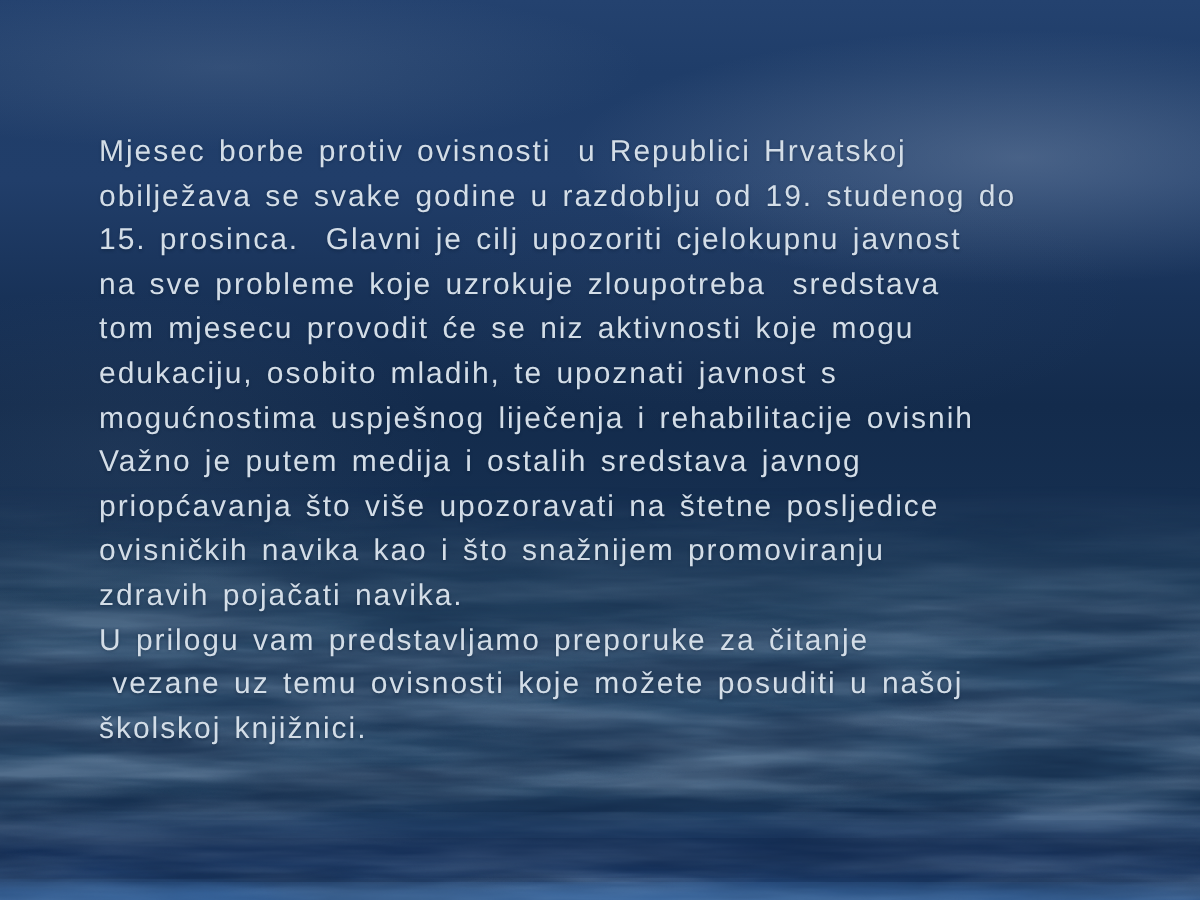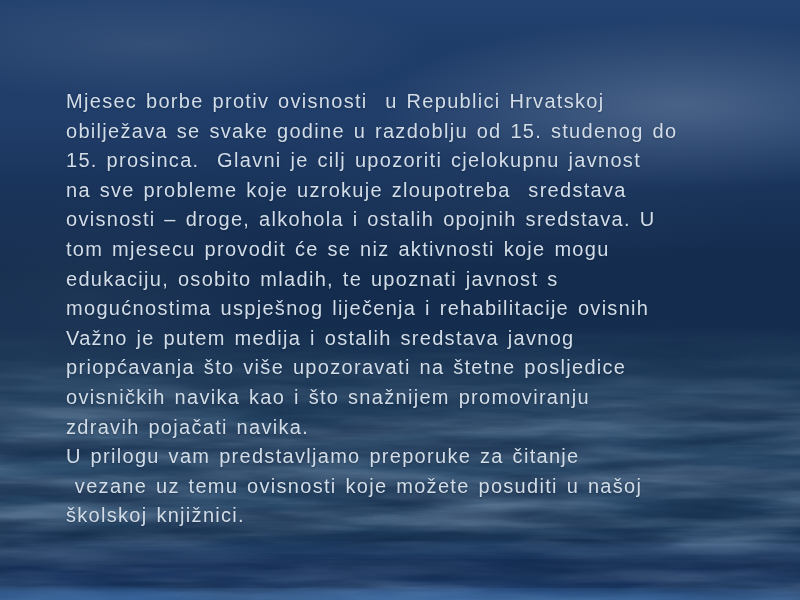--- a/index.html
+++ b/index.html
@@ -115,24 +115,23 @@
     </g>
 
     <ellipse cx="400" cy="566" rx="440" ry="16" fill="#142d55" opacity="0.55" filter="url(#blur10)"></ellipse>
     <ellipse cx="430" cy="550" rx="420" ry="7" fill="#3a628f" opacity="0.30" filter="url(#blur6)"></ellipse>
     <ellipse cx="400" cy="599" rx="450" ry="9" fill="#4273ab" opacity="0.60" filter="url(#blur6)"></ellipse>
     <ellipse cx="60" cy="596" rx="120" ry="8" fill="#3e6da6" opacity="0.40" filter="url(#blur6)"></ellipse>
   </svg>
 
   <div class="text-block">
       <div class="text-line">Mjesec borbe protiv ovisnosti  u Republici Hrvatskoj</div>
-      <div class="text-line">obilježava se svake godine u razdoblju od 15. studenog do</div>
+      <div class="text-line">obilježava se svake godine u razdoblju od 19. studenog do</div>
       <div class="text-line">15. prosinca.  Glavni je cilj upozoriti cjelokupnu javnost</div>
       <div class="text-line">na sve probleme koje uzrokuje zloupotreba  sredstava</div>
-      <div class="text-line">ovisnosti – droge, alkohola i ostalih opojnih sredstava. U</div>
       <div class="text-line">tom mjesecu provodit će se niz aktivnosti koje mogu</div>
       <div class="text-line">edukaciju, osobito mladih, te upoznati javnost s</div>
       <div class="text-line">mogućnostima uspješnog liječenja i rehabilitacije ovisnih</div>
       <div class="text-line">Važno je putem medija i ostalih sredstava javnog</div>
       <div class="text-line">priopćavanja što više upozoravati na štetne posljedice</div>
       <div class="text-line">ovisničkih navika kao i što snažnijem promoviranju</div>
       <div class="text-line">zdravih pojačati navika.</div>
       <div class="text-line">U prilogu vam predstavljamo preporuke za čitanje</div>
       <div class="text-line"> vezane uz temu ovisnosti koje možete posuditi u našoj</div>
       <div class="text-line">školskoj knjižnici.</div>

